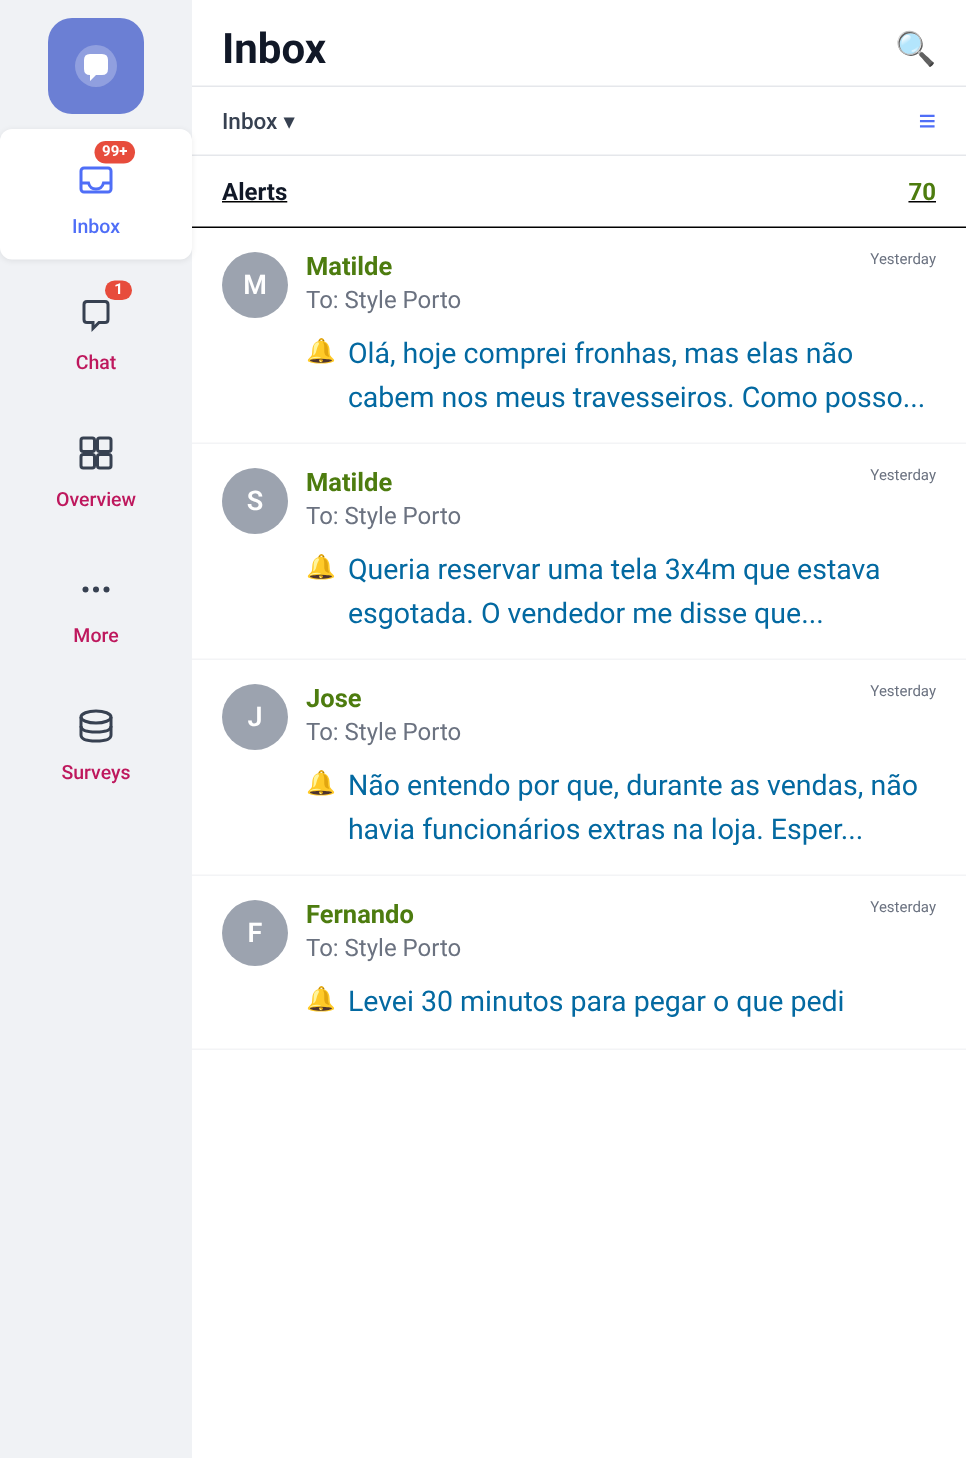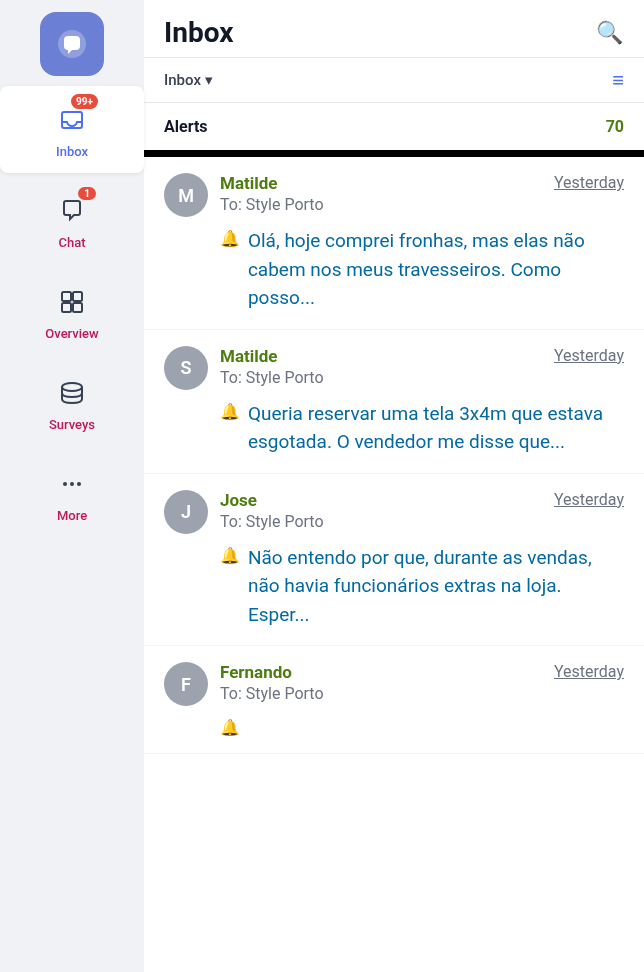--- a/index.html
+++ b/index.html
@@ -7,21 +7,21 @@
       font-family: -apple-system, BlinkMacSystemFont, 'Segoe UI', Roboto, sans-serif;
       background: #f0f2f5;
       width: 644px;
       height: 972px;
       overflow: hidden;
       display: flex;
     }
 
     
     .sidebar {
-      width: 144px;
+      width: 128px;
       background: #f0f2f5;
       display: flex;
       flex-direction: column;
       align-items: center;
       padding-top: 12px;
       gap: 0;
       flex-shrink: 0;
     }
 
     .sidebar-logo {
@@ -156,21 +156,22 @@
       color: #4f6ef7;
       font-size: 20px;
       cursor: pointer;
     }
 
     .alerts-bar {
       display: flex;
       justify-content: space-between;
       align-items: center;
       padding: 14px 20px;
-      border-bottom: 7px solid #000000;
+      border-bottom: 1px solid #000000;
+      text-decoration: underline;
     }
 
     .alerts-label {
       font-size: 16px;
       font-weight: 700;
       color: #111827;
     }
 
     .alerts-count {
       font-size: 16px;
@@ -216,23 +217,22 @@
       align-items: flex-start;
     }
 
     .message-sender {
       font-size: 17px;
       font-weight: 700;
       color: #4d7c0f;
     }
 
     .message-time {
-      font-size: 16px;
+      font-size: 10px;
       color: #6b7280;
-      text-decoration: underline;
     }
 
     .message-to {
       font-size: 16px;
       color: #6b7280;
       margin-top: 2px;
     }
 
     .message-preview {
       display: flex;
@@ -302,37 +302,37 @@
         <rect x="4" y="15" width="9" height="9" rx="1.5" stroke="#374151" stroke-width="2" fill="none"></rect>
         <rect x="15" y="15" width="9" height="9" rx="1.5" stroke="#374151" stroke-width="2" fill="none"></rect>
       </svg>
     </div>
     <span class="sidebar-label">Overview</span>
   </div>
 
   <div class="sidebar-item">
     <div class="icon-wrapper">
       <svg class="icon-svg" viewBox="0 0 28 28" fill="none">
+        <circle cx="7" cy="14" r="2" fill="#374151"></circle>
+        <circle cx="14" cy="14" r="2" fill="#374151"></circle>
+        <circle cx="21" cy="14" r="2" fill="#374151"></circle>
+      </svg>
+    </div>
+    <span class="sidebar-label">More</span>
+  </div>
+
+  <div class="sidebar-item">
+    <div class="icon-wrapper">
+      <svg class="icon-svg" viewBox="0 0 28 28" fill="none">
         <ellipse cx="14" cy="8" rx="10" ry="4" stroke="#374151" stroke-width="2" fill="none"></ellipse>
         <path d="M4 8 L4 14 Q4 18 14 18 Q24 18 24 14 L24 8" stroke="#374151" stroke-width="2" fill="none"></path>
         <path d="M4 14 L4 20 Q4 24 14 24 Q24 24 24 20 L24 14" stroke="#374151" stroke-width="2" fill="none"></path>
       </svg>
     </div>
     <span class="sidebar-label">Surveys</span>
-  </div>
-
-  <div class="sidebar-item">
-    <div class="icon-wrapper">
-      <svg class="icon-svg" viewBox="0 0 28 28" fill="none">
-        <circle cx="7" cy="14" r="2" fill="#374151"></circle>
-        <circle cx="14" cy="14" r="2" fill="#374151"></circle>
-        <circle cx="21" cy="14" r="2" fill="#374151"></circle>
-      </svg>
-    </div>
-    <span class="sidebar-label">More</span>
   </div>
 </nav>
 
 <main class="main">
 
   <div class="header">
     <h1 class="header-title">Inbox</h1>
     <span class="header-search-icon">🔍</span>
   </div>
 
@@ -404,17 +404,18 @@
       <div style="flex:1">
         <div class="message-header">
           <span class="message-sender">Fernando</span>
           <span class="message-time">Yesterday</span>
         </div>
         <div class="message-to">To: Style Porto</div>
       </div>
     </div>
     <div class="message-preview">
       <span class="bell-icon">🔔</span>
+      <span class="message-text">Levei 30 minutos para pegar o que pedi</span>
     </div>
   </div>
     </div>
 
 </main>
 
 </body></html>

